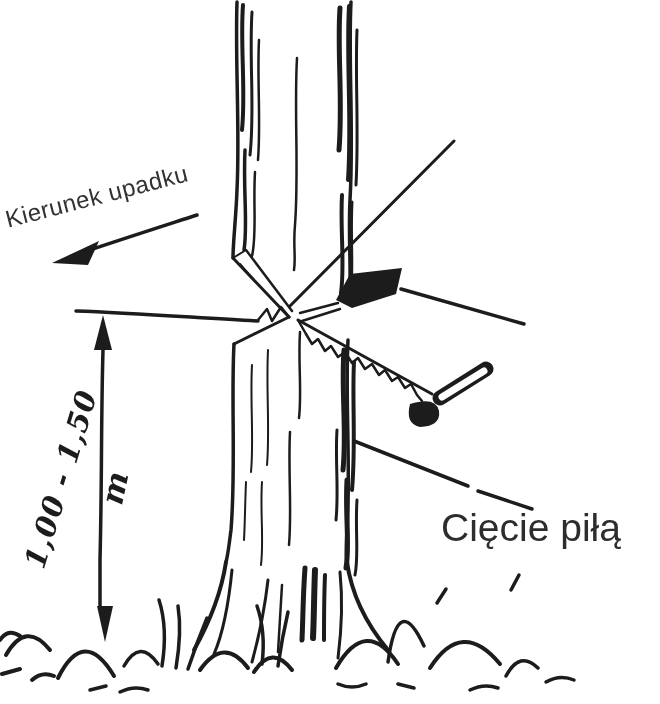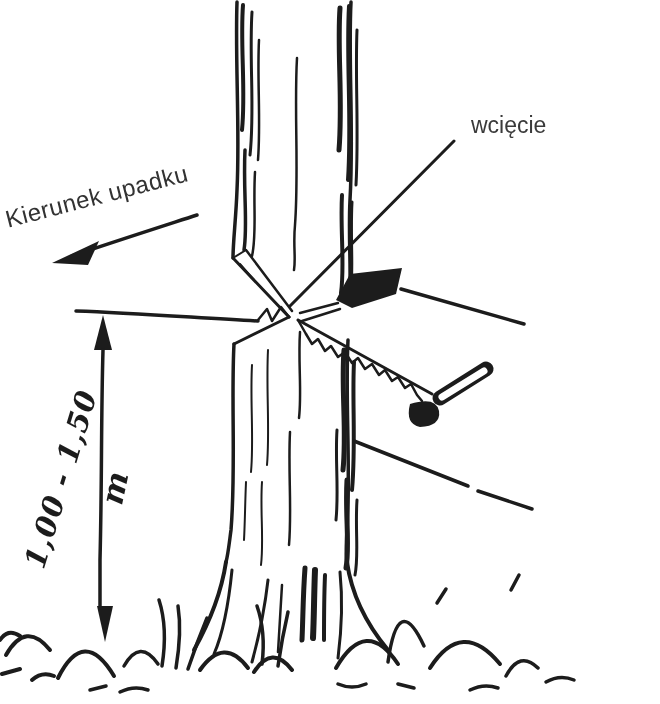--- a/index.html
+++ b/index.html
@@ -155,18 +155,18 @@
       <path class="s" stroke-width="3.5" d="M546,682 Q560,674 574,680"></path>
       <path class="s" stroke-width="3.5" d="M90,690 L106,686"></path>
       <path class="s" stroke-width="3.5" d="M120,692 Q134,685 148,690"></path>
       <path class="s" stroke-width="3.5" d="M338,684 Q352,690 366,684"></path>
       <path class="s" stroke-width="3.5" d="M398,684 L414,688"></path>
       <path class="s" stroke-width="3.5" d="M470,690 Q484,683 498,688"></path>
     </g>
   </svg>
 
   <div class="lbl lbl-direction">Kierunek upadku</div>
-  <div class="lbl lbl-notch">wcięcie</div>
+  <div class="lbl lbl-sawcut">Cięcie piłą</div>
 
   <div class="hand hand-range">1,00 - 1,50</div>
   <div class="hand hand-unit">m</div>
 
 </div>
 
 </body></html>

